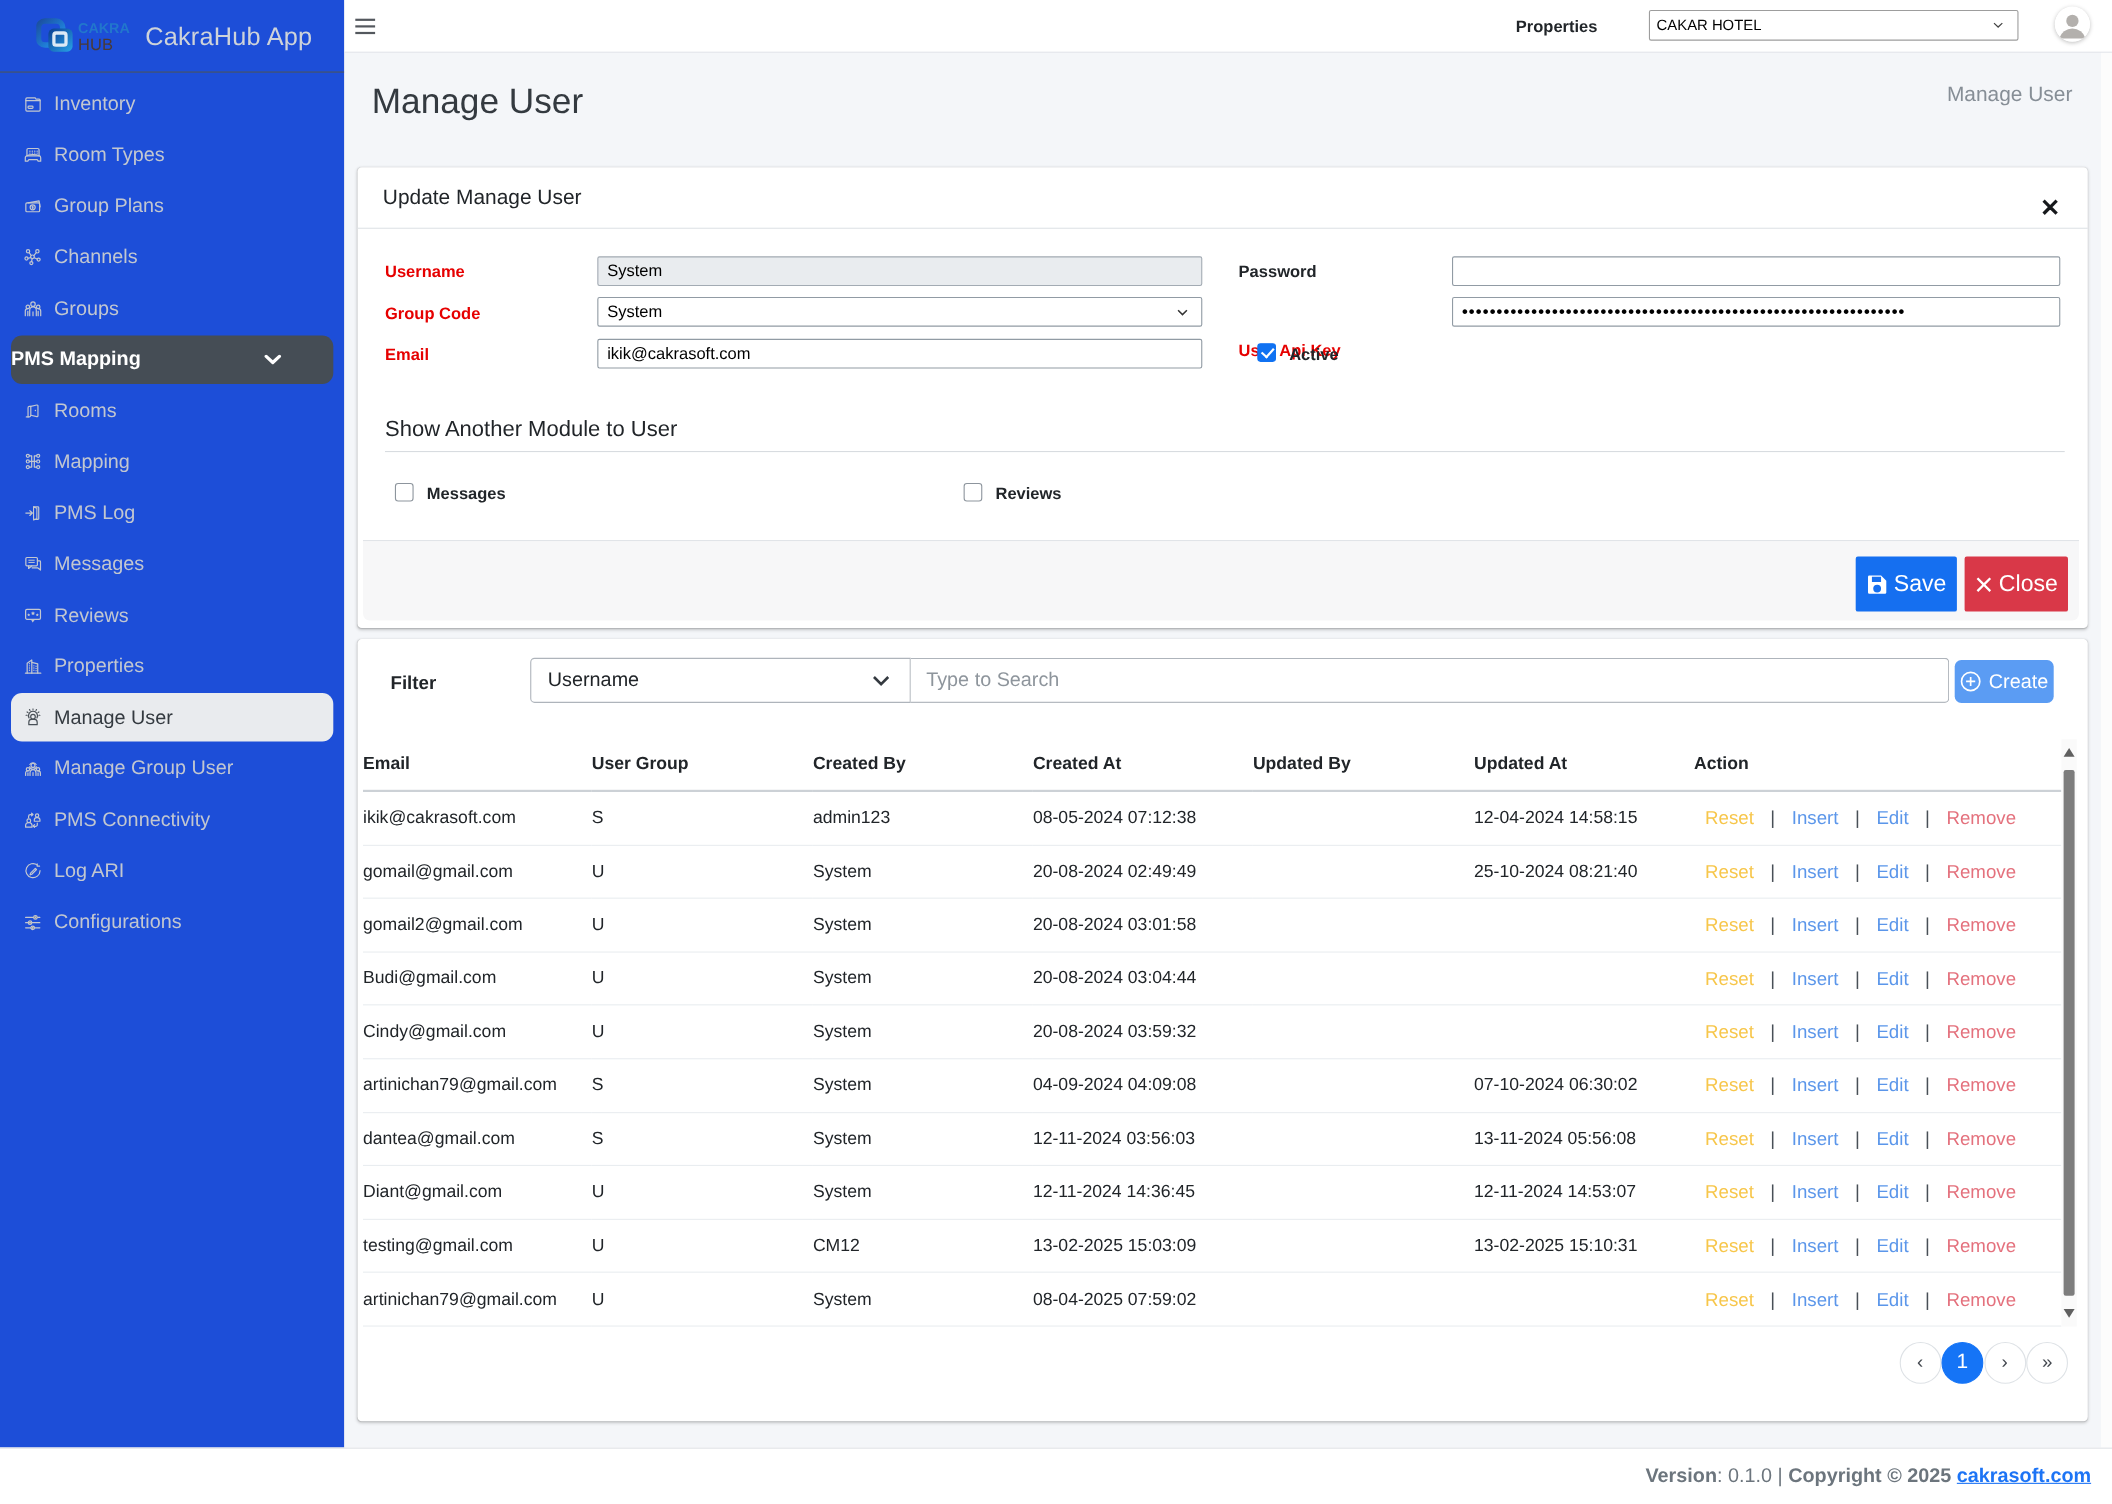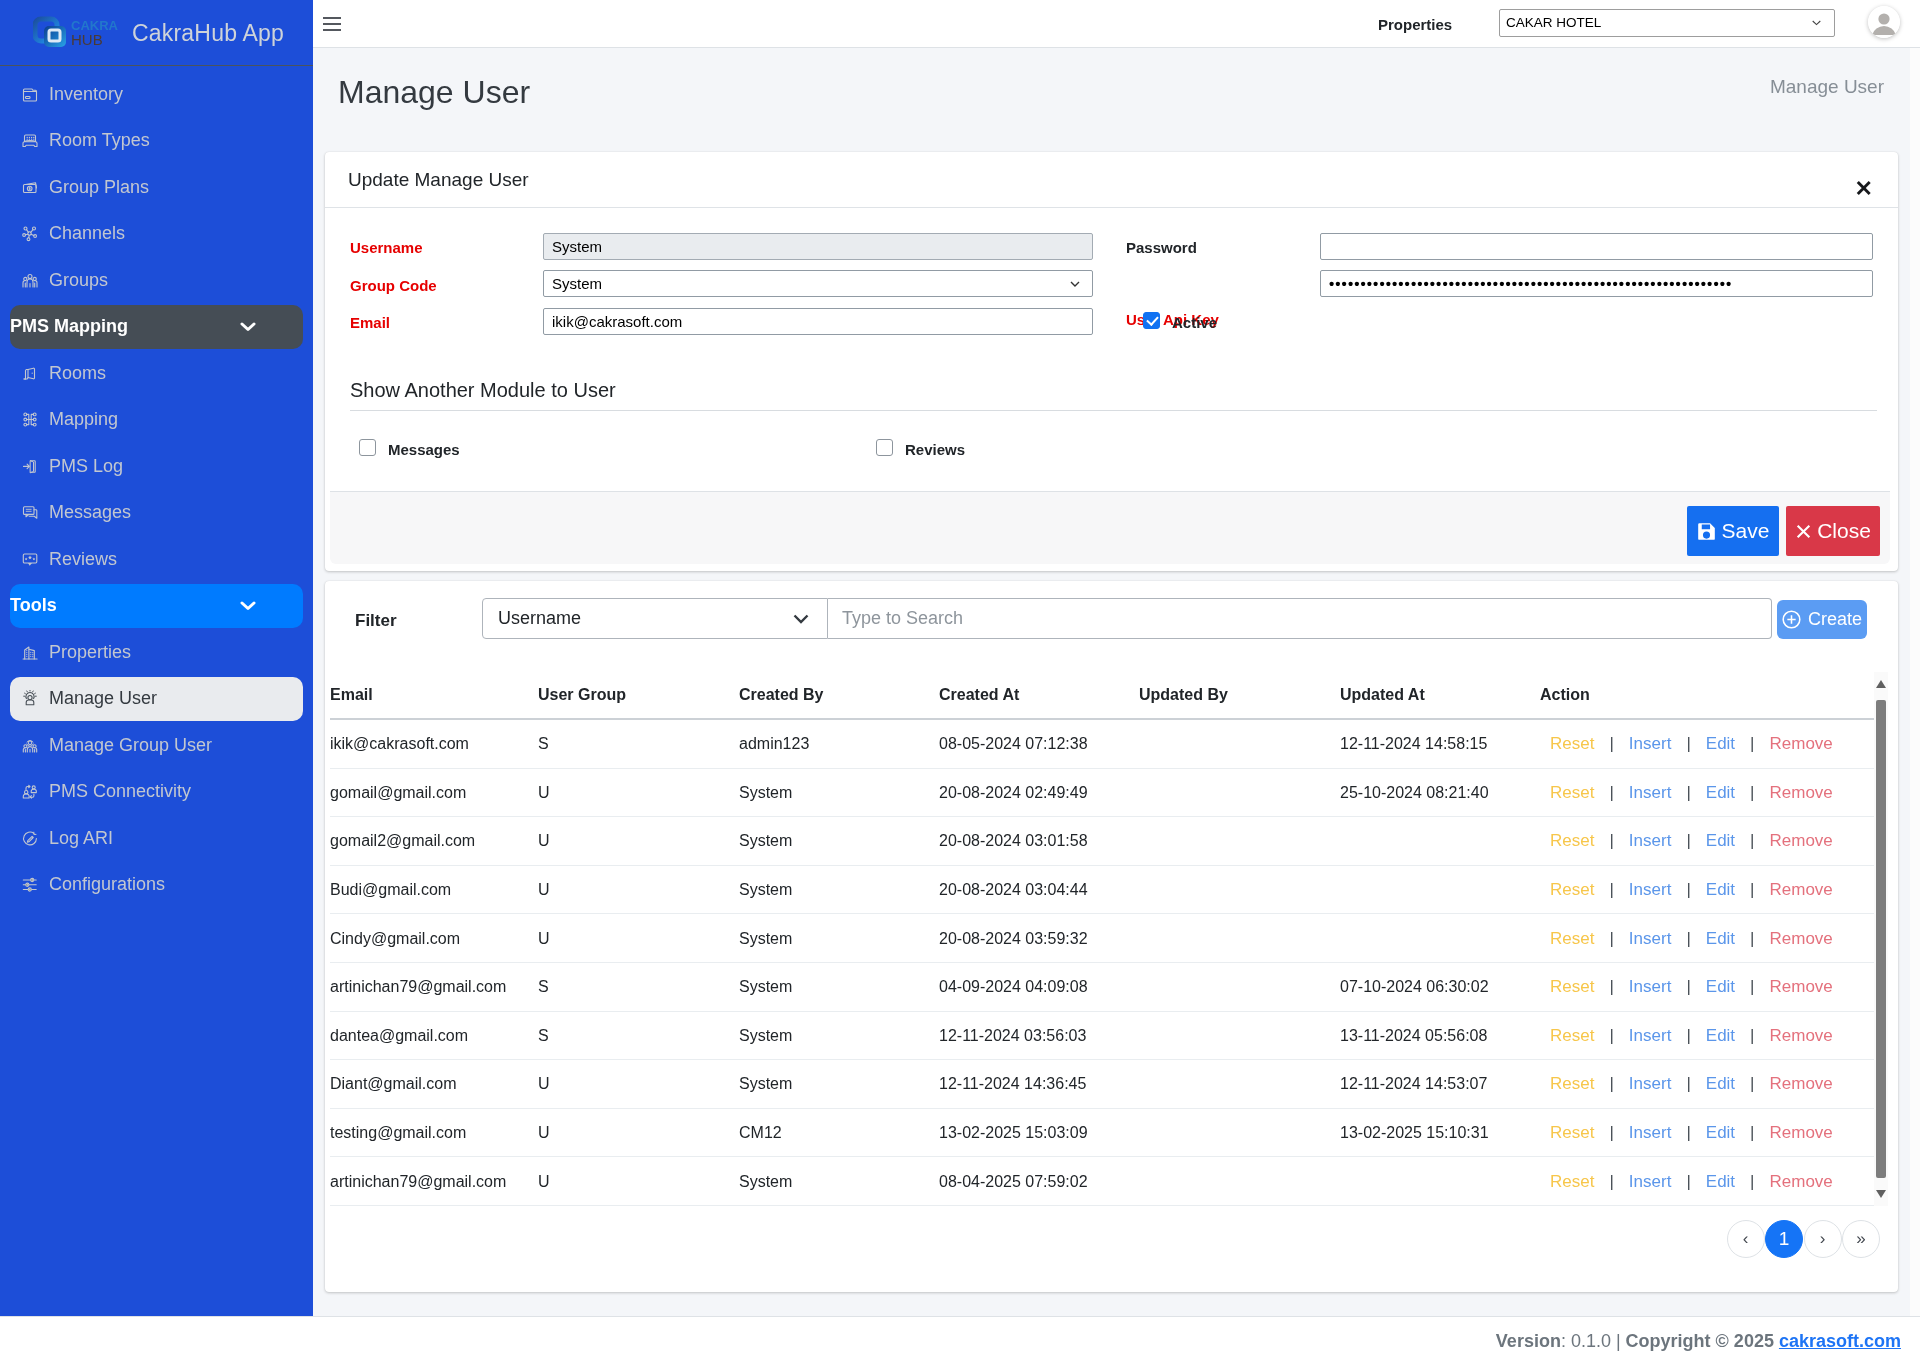--- a/index.html
+++ b/index.html
@@ -205,26 +205,20 @@
       <div class="nav-item">
         <svg width="18" height="17" viewBox="0 0 17 17" fill="none" stroke="currentColor" stroke-width="1.1" stroke-linecap="round" stroke-linejoin="round">
           <rect x="1.8" y="3" width="13.5" height="9" rx="1.2"></rect>
           <path d="M6.5 12h4l-2.3 2.8z" fill="currentColor" stroke="none"></path>
           <path d="m8.5 4.6.6 1.2 1.3.2-.95.9.2 1.3-1.15-.6-1.15.6.2-1.3-.95-.9 1.3-.2z" fill="currentColor" stroke="none"></path>
           <path d="m4.6 6.5.45.9.95.15-.7.7.15.95-.85-.45-.85.45.15-.95-.7-.7.95-.15z" fill="currentColor" stroke="none"></path>
           <path d="m12.4 6.5.45.9.95.15-.7.7.15.95-.85-.45-.85.45.15-.95-.7-.7.95-.15z" fill="currentColor" stroke="none"></path>
         </svg>
         <span class="txt">Reviews</span>
       </div>
-      <div class="nav-item group g2">
-        <span>Tools</span>
-        <svg class="chev" width="16" height="10" viewBox="0 0 16 10">
-          <path d="M2 2l6 5.5L14 2" fill="none" stroke="#fff" stroke-width="3" stroke-linecap="round" stroke-linejoin="round"></path>
-        </svg>
-      </div>
       <div class="nav-item">
         <svg width="18" height="17" viewBox="0 0 17 17" fill="none" stroke="currentColor" stroke-width="1.1" stroke-linecap="round" stroke-linejoin="round">
           <path d="M3.2 15V6l4.2-3v12"></path>
           <path d="M7.4 5.2l5.4 1.4V15"></path>
           <path d="M1.6 15h14"></path>
           <path d="M5.3 6.3h.01M5.3 8.3h.01M5.3 10.3h.01M5.3 12.3h.01M9.3 8.3h.01M9.3 10.3h.01M9.3 12.3h.01M11.3 8.7h.01M11.3 10.7h.01M11.3 12.7h.01" stroke-width="1.2"></path>
         </svg>
         <span class="txt">Properties</span>
       </div>
       <div class="nav-item active">
@@ -371,21 +365,21 @@
             <th style="width:201px">Updated By</th>
             <th style="width:200px">Updated At</th>
             <th>Action</th>
           </tr>
           <tr>
             <td>ikik@cakrasoft.com</td>
             <td>S</td>
             <td>admin123</td>
             <td>08-05-2024 07:12:38</td>
             <td></td>
-            <td>12-11-2024 14:58:15</td>
+            <td>12-04-2024 14:58:15</td>
             <td class="actioncell"><span class="a-reset">Reset</span><span class="a-sep">|</span><span class="a-ins">Insert</span><span class="a-sep">|</span><span class="a-edit">Edit</span><span class="a-sep">|</span><span class="a-rem">Remove</span></td>
           </tr>
           <tr>
             <td>gomail@gmail.com</td>
             <td>U</td>
             <td>System</td>
             <td>20-08-2024 02:49:49</td>
             <td></td>
             <td>25-10-2024 08:21:40</td>
             <td class="actioncell"><span class="a-reset">Reset</span><span class="a-sep">|</span><span class="a-ins">Insert</span><span class="a-sep">|</span><span class="a-edit">Edit</span><span class="a-sep">|</span><span class="a-rem">Remove</span></td>

